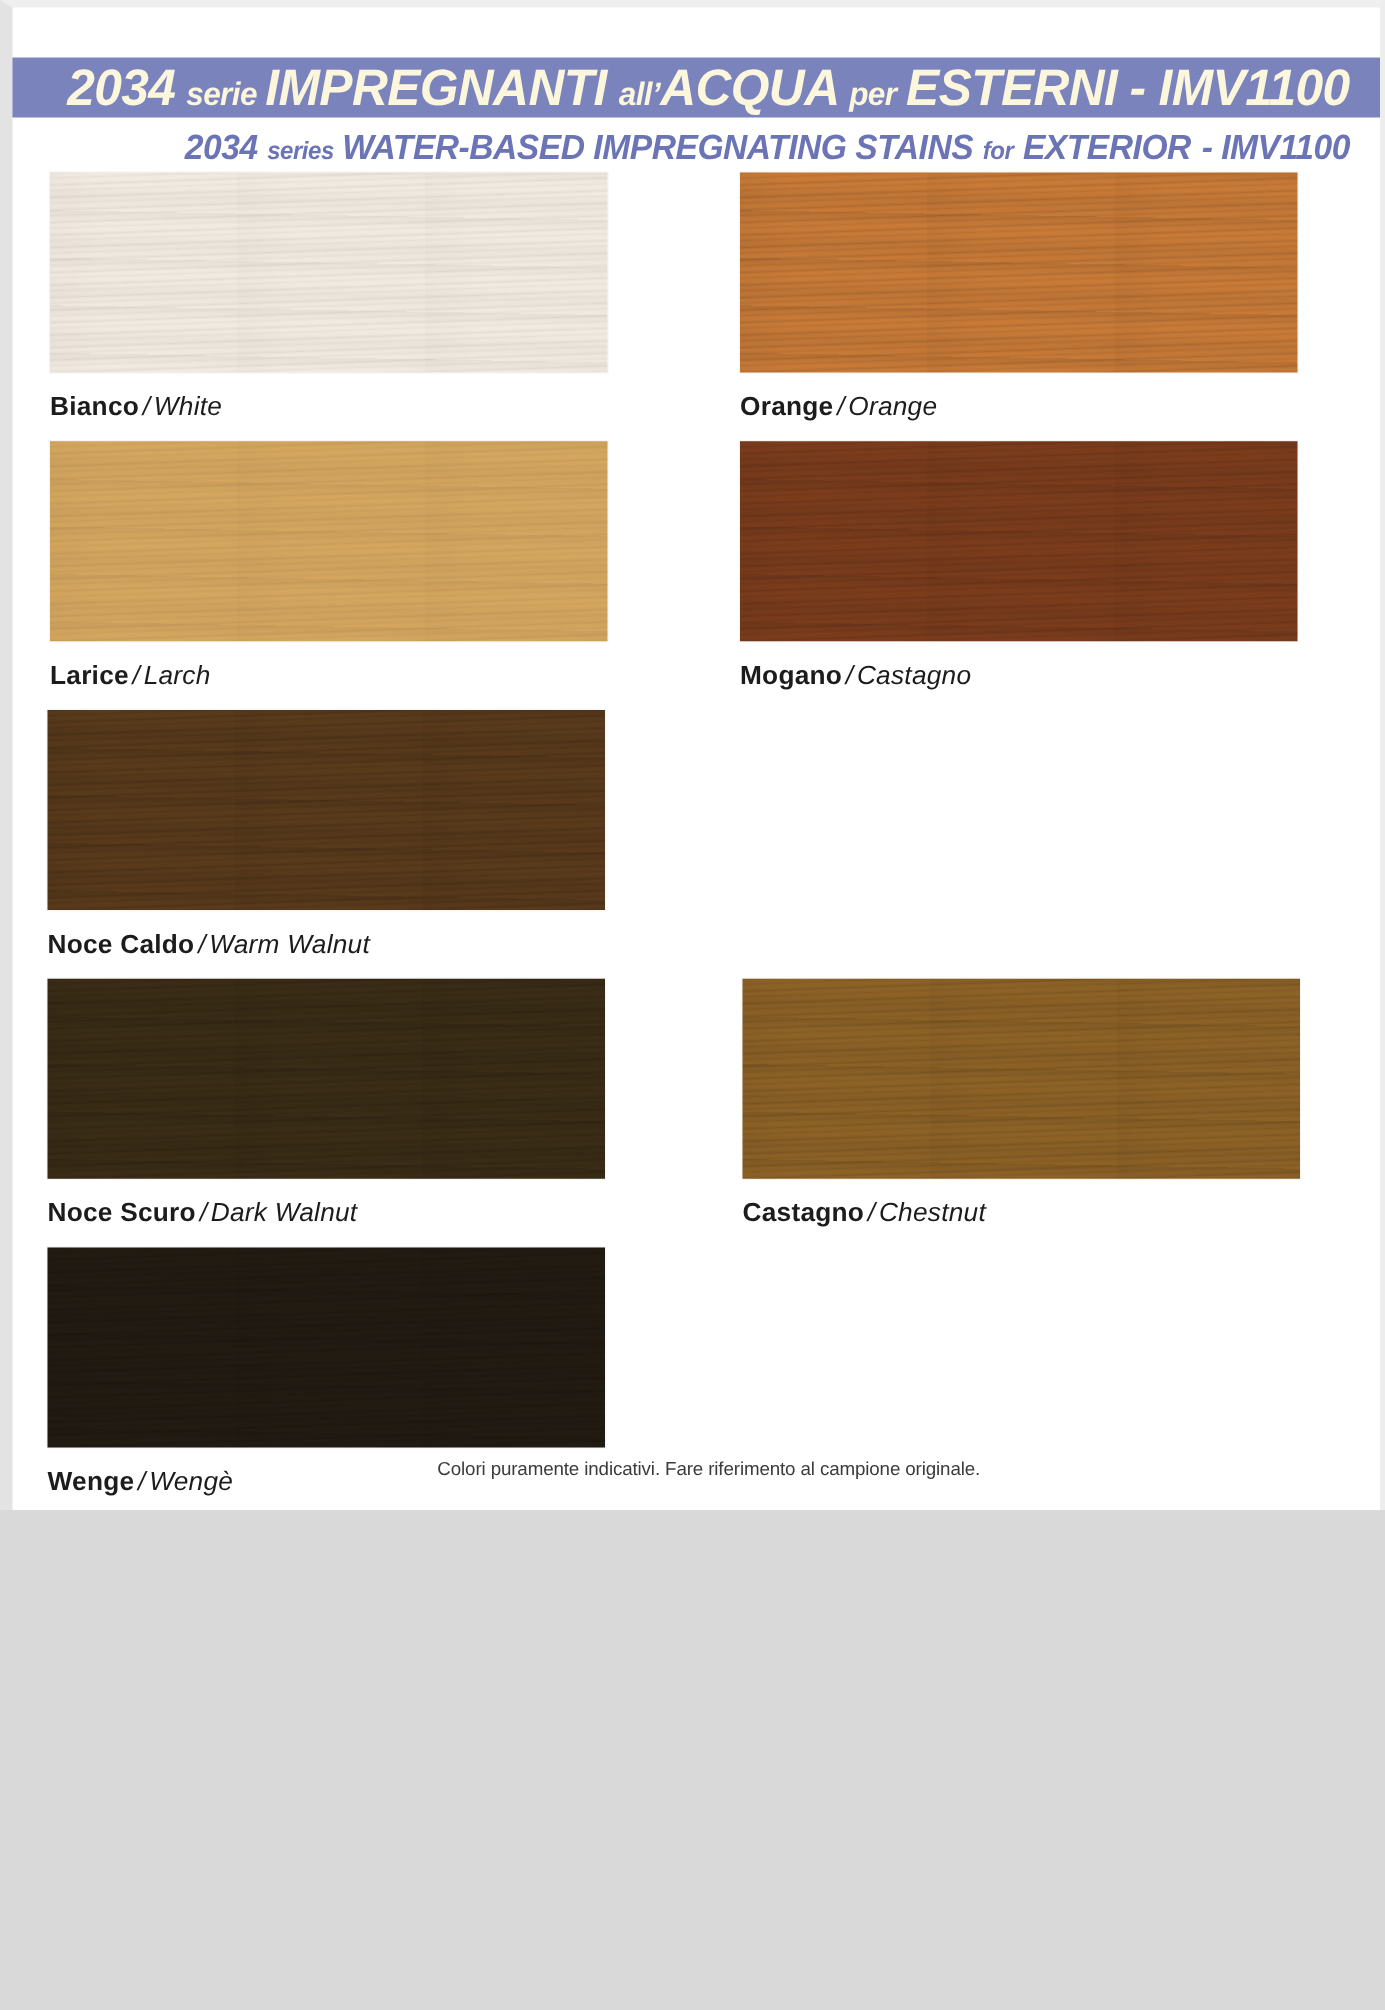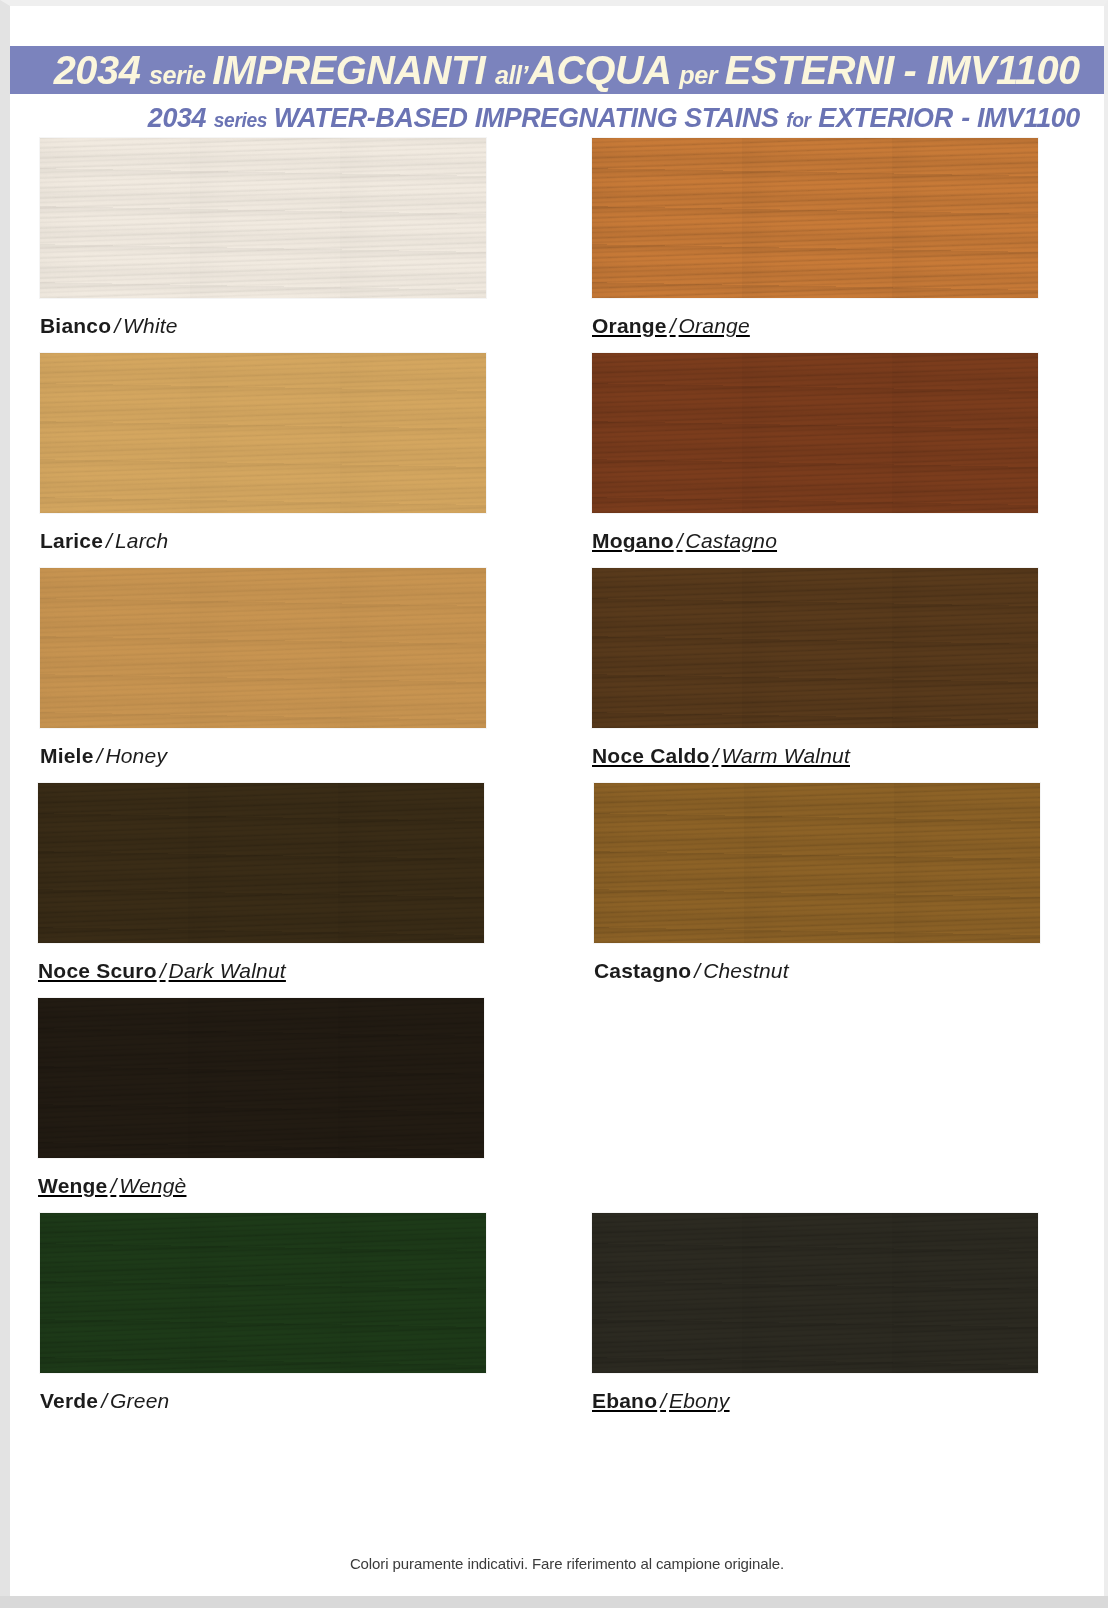--- a/index.html
+++ b/index.html
@@ -7,21 +7,21 @@
   html, body {
     width: 1108px;
     height: 1608px;
     background: #d9d9d9;
     font-family: "Liberation Sans", sans-serif;
   }
 
   #page {
     position: relative;
     width: 1108px;
-    height: 1596px;
+    height: 1208px;
     background: #ffffff;
     overflow: hidden;
   }
 
   
   #page::before {
     content: "";
     position: absolute;
     inset: 0;
     border-left: 10px solid #e3e3e3;
@@ -100,21 +100,21 @@
     display: flex;
     width: 1108px;
   }
 
   .cell {
     width: 554px;
     padding-left: 40px;
     padding-right: 18px;
   }
 
-  .cell.right { padding-left: 38px; text-decoration: underline; }
+  .cell.right { padding-left: 38px; }
 
   .swatch-holder { position: relative; }
 
   .swatch {
     width: 446px;
     height: 160px;
     position: relative;
     overflow: hidden;
     box-shadow: 0 0 0 1px rgba(0,0,0,0.04);
   }
@@ -240,26 +240,20 @@
           <div class="swatch-label"><span class="label-it">Larice</span><span class="label-sep">/</span><span class="label-en">Larch</span></div>
         </div>
         <div class="cell right">
           <div class="swatch-holder">
             <div class="swatch " style="background: rgb(123, 60, 28);"></div>
           </div>
           <div class="swatch-label"><span class="label-it">Mogano</span><span class="label-sep">/</span><span class="label-en">Castagno</span></div>
         </div>
       </div>
       <div class="row">
-        <div class="cell">
-          <div class="swatch-holder">
-            <div class="swatch light" style="background: rgb(200, 148, 80);"></div>
-          </div>
-          <div class="swatch-label"><span class="label-it">Miele</span><span class="label-sep">/</span><span class="label-en">Honey</span></div>
-        </div>
         <div class="cell right">
           <div class="swatch-holder">
             <div class="swatch dark" style="background: rgb(89, 58, 27);"></div>
           </div>
           <div class="swatch-label"><span class="label-it">Noce Caldo</span><span class="label-sep">/</span><span class="label-en">Warm Walnut</span></div>
         </div>
       </div>
       <div class="row">
         <div class="cell right">
           <div class="swatch-holder">

